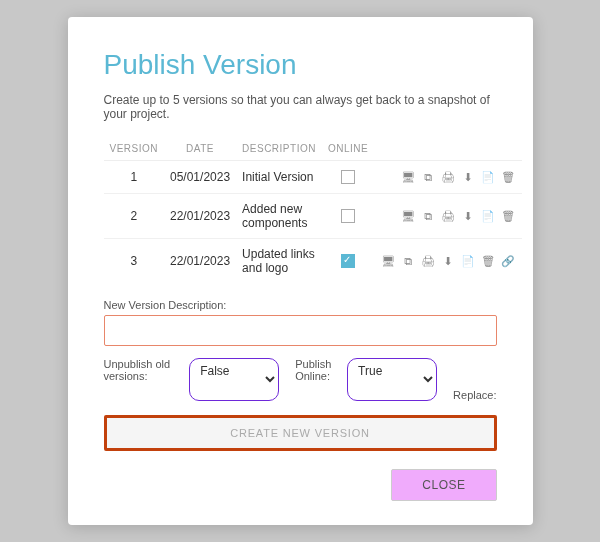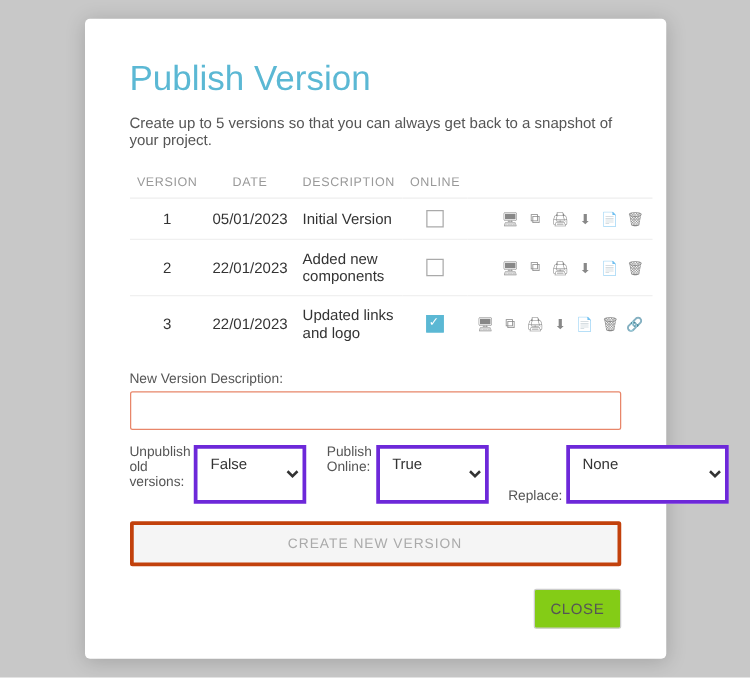--- a/index.html
+++ b/index.html
@@ -123,22 +123,22 @@
     }
     .form-group {
       display: flex;
       gap: 3px;
     }
     .form-group label {
       font-size: 11px;
       color: #555;
     }
     .form-select {
-      border: 3px solid #6d28d9;
-      border-radius: 0;
+      border: 1px solid #6d28d9;
+      border-radius: 10px;
       padding: 4px 18px 21px 6px;
       font-size: 12px;
       color: #333;
       background: #fff;
       appearance: auto;
       cursor: pointer;
       min-width: 90px;
     }
     .create-btn {
       width: 100%;
@@ -152,22 +152,22 @@
       text-transform: uppercase;
       cursor: pointer;
       margin-top: 14px;
     }
     .modal-footer {
       display: flex;
       justify-content: flex-end;
       margin-top: 18px;
     }
     .close-btn {
-      padding: 8px 12px;
-      background: #84cc16;
+      padding: 8px 30px;
+      background: #f0abfc;
       border: 1px solid #ccc;
       border-radius: 2px;
       font-size: 12px;
       color: #555;
       letter-spacing: 0.5px;
       cursor: pointer;
       text-transform: uppercase;
     }
     .replace-group {
       flex: 1;
@@ -261,26 +261,20 @@
       </div>
       <div class="form-group">
         <label>Publish Online:</label>
         <select class="form-select">
           <option>True</option>
           <option>False</option>
         </select>
       </div>
       <div class="form-group replace-group">
         <label>Replace:</label>
-        <select class="form-select replace-select">
-          <option>None</option>
-          <option>Version 1</option>
-          <option>Version 2</option>
-          <option>Version 3</option>
-        </select>
       </div>
     </div>
 
     <button class="create-btn">CREATE NEW VERSION</button>
   </div>
 
   <div class="modal-footer">
     <button class="close-btn">CLOSE</button>
   </div>
 </div>

